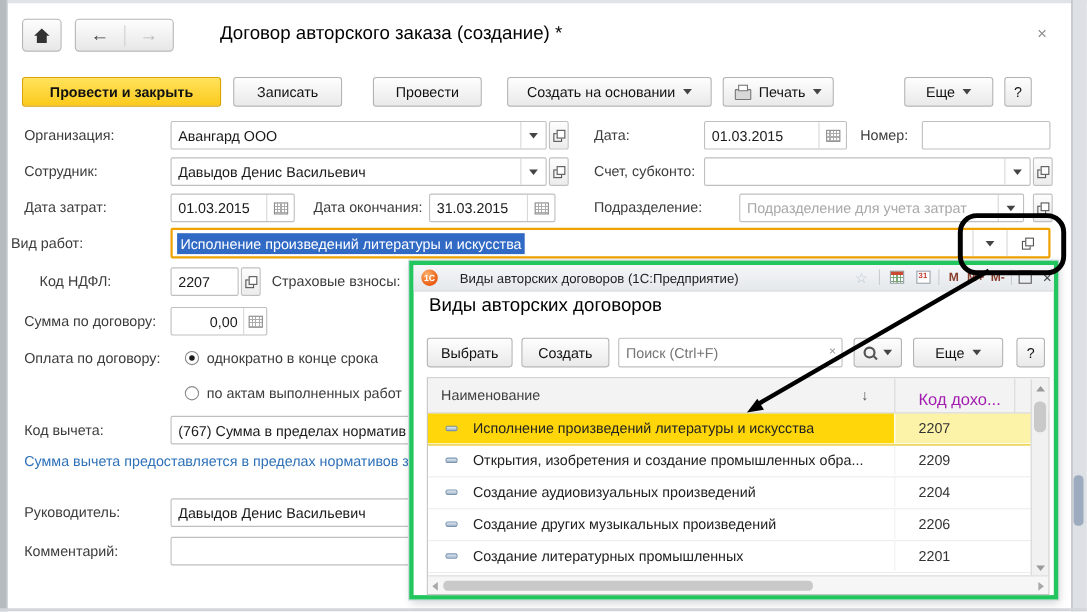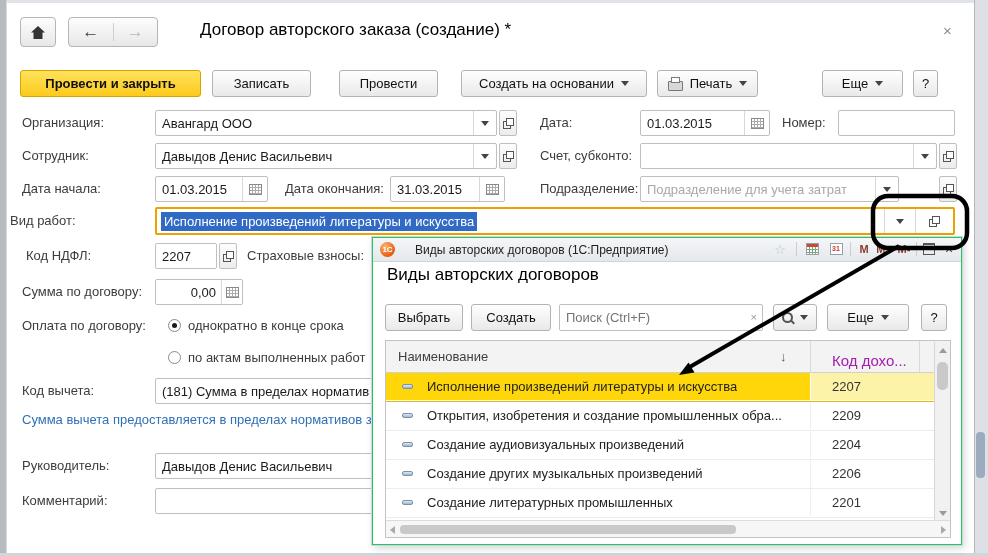--- a/index.html
+++ b/index.html
@@ -47,21 +47,21 @@
   .ico-mag{width:7px;height:7px;border:2px solid #555;border-radius:50%;position:relative;display:inline-block}
   .ico-mag::after{content:"";position:absolute;width:5px;height:2px;background:#555;transform:rotate(45deg);right:-4px;bottom:-2px}
   .radio{position:absolute;width:13px;height:13px;border:1px solid #8a8a8a;border-radius:50%;background:#fff;box-sizing:border-box}
   .radio.on::after{content:"";position:absolute;left:3px;top:3px;width:5px;height:5px;border-radius:50%;background:#1a1a1a}
   .link{position:absolute;font-size:13px;color:#2e71b8;white-space:nowrap;overflow:hidden}
   
   .wt{border:2px solid #eda200;border-radius:2px;display:flex;align-items:center;background:#fff;box-sizing:border-box}
   .wt .selblue{margin-left:4px;padding:2px 3px;color:#fff;white-space:nowrap;font-size:13px}
   .wt .spacer{flex:1}
   
-  .popup{left:372px;top:237px;width:590px;height:308px;background:#fff;border:1px solid #22c55e;
+  .popup{left:372px;top:237px;width:590px;height:308px;background:#fff;border:4px solid #22c55e;
          box-shadow:0 0 0 1px #cfd8e0,2px 3px 8px rgba(0,0,0,.18);box-sizing:border-box;z-index:20}
   .ptitle{position:absolute;left:0;top:0;right:0;height:23px;background:linear-gradient(#f4f6f8,#e5e8eb);
           border-bottom:1px solid #cfd4d9;display:flex;align-items:center}
   .ptitle .t{font-size:12px;color:#222;margin-left:20px;white-space:nowrap}
   .ico-1c{width:15px;height:15px;border-radius:50%;background:radial-gradient(circle at 35% 30%,#ffb26b,#e85a10 72%);
           color:#fff;font-size:8px;font-weight:bold;display:flex;align-items:center;justify-content:center;margin-left:7px}
   .tico{position:absolute;top:3px;height:16px;display:flex;align-items:center;justify-content:center;font-size:12px;color:#5a6570}
   .tsep{position:absolute;top:4px;width:1px;height:14px;background:#c8cdd3}
   .mglyph{font-size:11px;font-weight:bold;color:#8a3c2c}
   .ico-tcalc{width:13px;height:12px;border:1px solid #97a0a8;background-color:#fff;position:relative;box-sizing:border-box;
@@ -173,21 +173,21 @@
   <span class="txt">Давыдов Денис Васильевич</span>
     <span style="flex:1"></span>
   <span class="seg" style="width:22px">
       <span class="car"></span>
     </span>
 </div>
 <div class="att" style="left:499px;top:143px">
     <span class="opn"></span>
   </div>
 
-<div class="lab" style="left:22px;top:176px">Дата начала:</div>
+<div class="lab" style="left:22px;top:176px">Дата затрат:</div>
 <div class="fld" style="left:155px;top:176px;width:113px">
   <span class="txt">01.03.2015</span>
     <span style="flex:1"></span>
   <span class="seg" style="width:24px">
       <span class="ico-cal"></span>
     </span>
 </div>
 <div class="lab" style="left:285px;top:176px">Дата окончания:</div>
 <div class="fld" style="left:390px;top:176px;width:115px">
   <span class="txt">31.03.2015</span>
@@ -215,21 +215,21 @@
     <span style="flex:1"></span>
   <span class="seg" style="width:22px">
       <span class="car"></span>
     </span>
 </div>
 <div class="att" style="left:939px;top:143px">
     <span class="opn"></span>
   </div>
 
 <div class="lab" style="left:540px;top:176px">Подразделение:</div>
-<div class="fld" style="left:640px;top:176px;width:259px">
+<div class="fld" style="left:672px;top:176px;width:259px">
   <span class="txt ph">Подразделение для учета затрат</span>
     <span style="flex:1"></span>
   <span class="seg" style="width:22px">
       <span class="car"></span>
     </span>
 </div>
 <div class="att" style="left:939px;top:176px">
     <span class="opn"></span>
   </div>
 
@@ -238,21 +238,21 @@
   <span class="selblue" style="background:#316ac5">Исполнение произведений литературы и искусства</span>
   <span class="spacer"></span>
   <span class="seg" style="width:30px">
       <span class="car"></span>
     </span>
   <span class="seg" style="width:37px">
       <span class="opn"></span>
     </span>
 </div>
 
-<div class="lab" style="left:26px;top:243px">Код НДФЛ:</div>
+<div class="lab" style="left:36px;top:243px">Код НДФЛ:</div>
 <div class="fld" style="left:155px;top:243px;width:62px">
     <span class="txt">2207</span>
   </div>
 <div class="att" style="left:219px;top:243px">
     <span class="opn"></span>
   </div>
 <div class="lab" style="left:247px;top:243px">Страховые взносы:</div>
 
 <div class="lab" style="left:22px;top:279px">Сумма по договору:</div>
 <div class="fld" style="left:155px;top:279px;width:88px">
@@ -263,21 +263,21 @@
 </div>
 
 <div class="lab" style="left:22px;top:313px">Оплата по договору:</div>
 <div class="radio on" style="left:168px;top:319px"></div>
 <div class="lab" style="left:188px;top:313px">однократно в конце срока</div>
 <div class="radio" style="left:168px;top:351px"></div>
 <div class="lab" style="left:188px;top:345px">по актам выполненных работ</div>
 
 <div class="lab" style="left:22px;top:378px">Код вычета:</div>
 <div class="fld" style="left:155px;top:378px;width:225px">
-    <span class="txt">(181) Сумма в пределах норматив</span>
+    <span class="txt">(767) Сумма в пределах норматив</span>
   </div>
 <div class="link" style="left:22px;top:412px;width:350px">Сумма вычета предоставляется в пределах нормативов з</div>
 
 <div class="lab" style="left:22px;top:453px">Руководитель:</div>
 <div class="fld" style="left:155px;top:453px;width:225px">
     <span class="txt">Давыдов Денис Васильевич</span>
   </div>
 <div class="lab" style="left:22px;top:488px">Комментарий:</div>
 <div class="fld" style="left:155px;top:488px;width:225px">
     <input style="">

